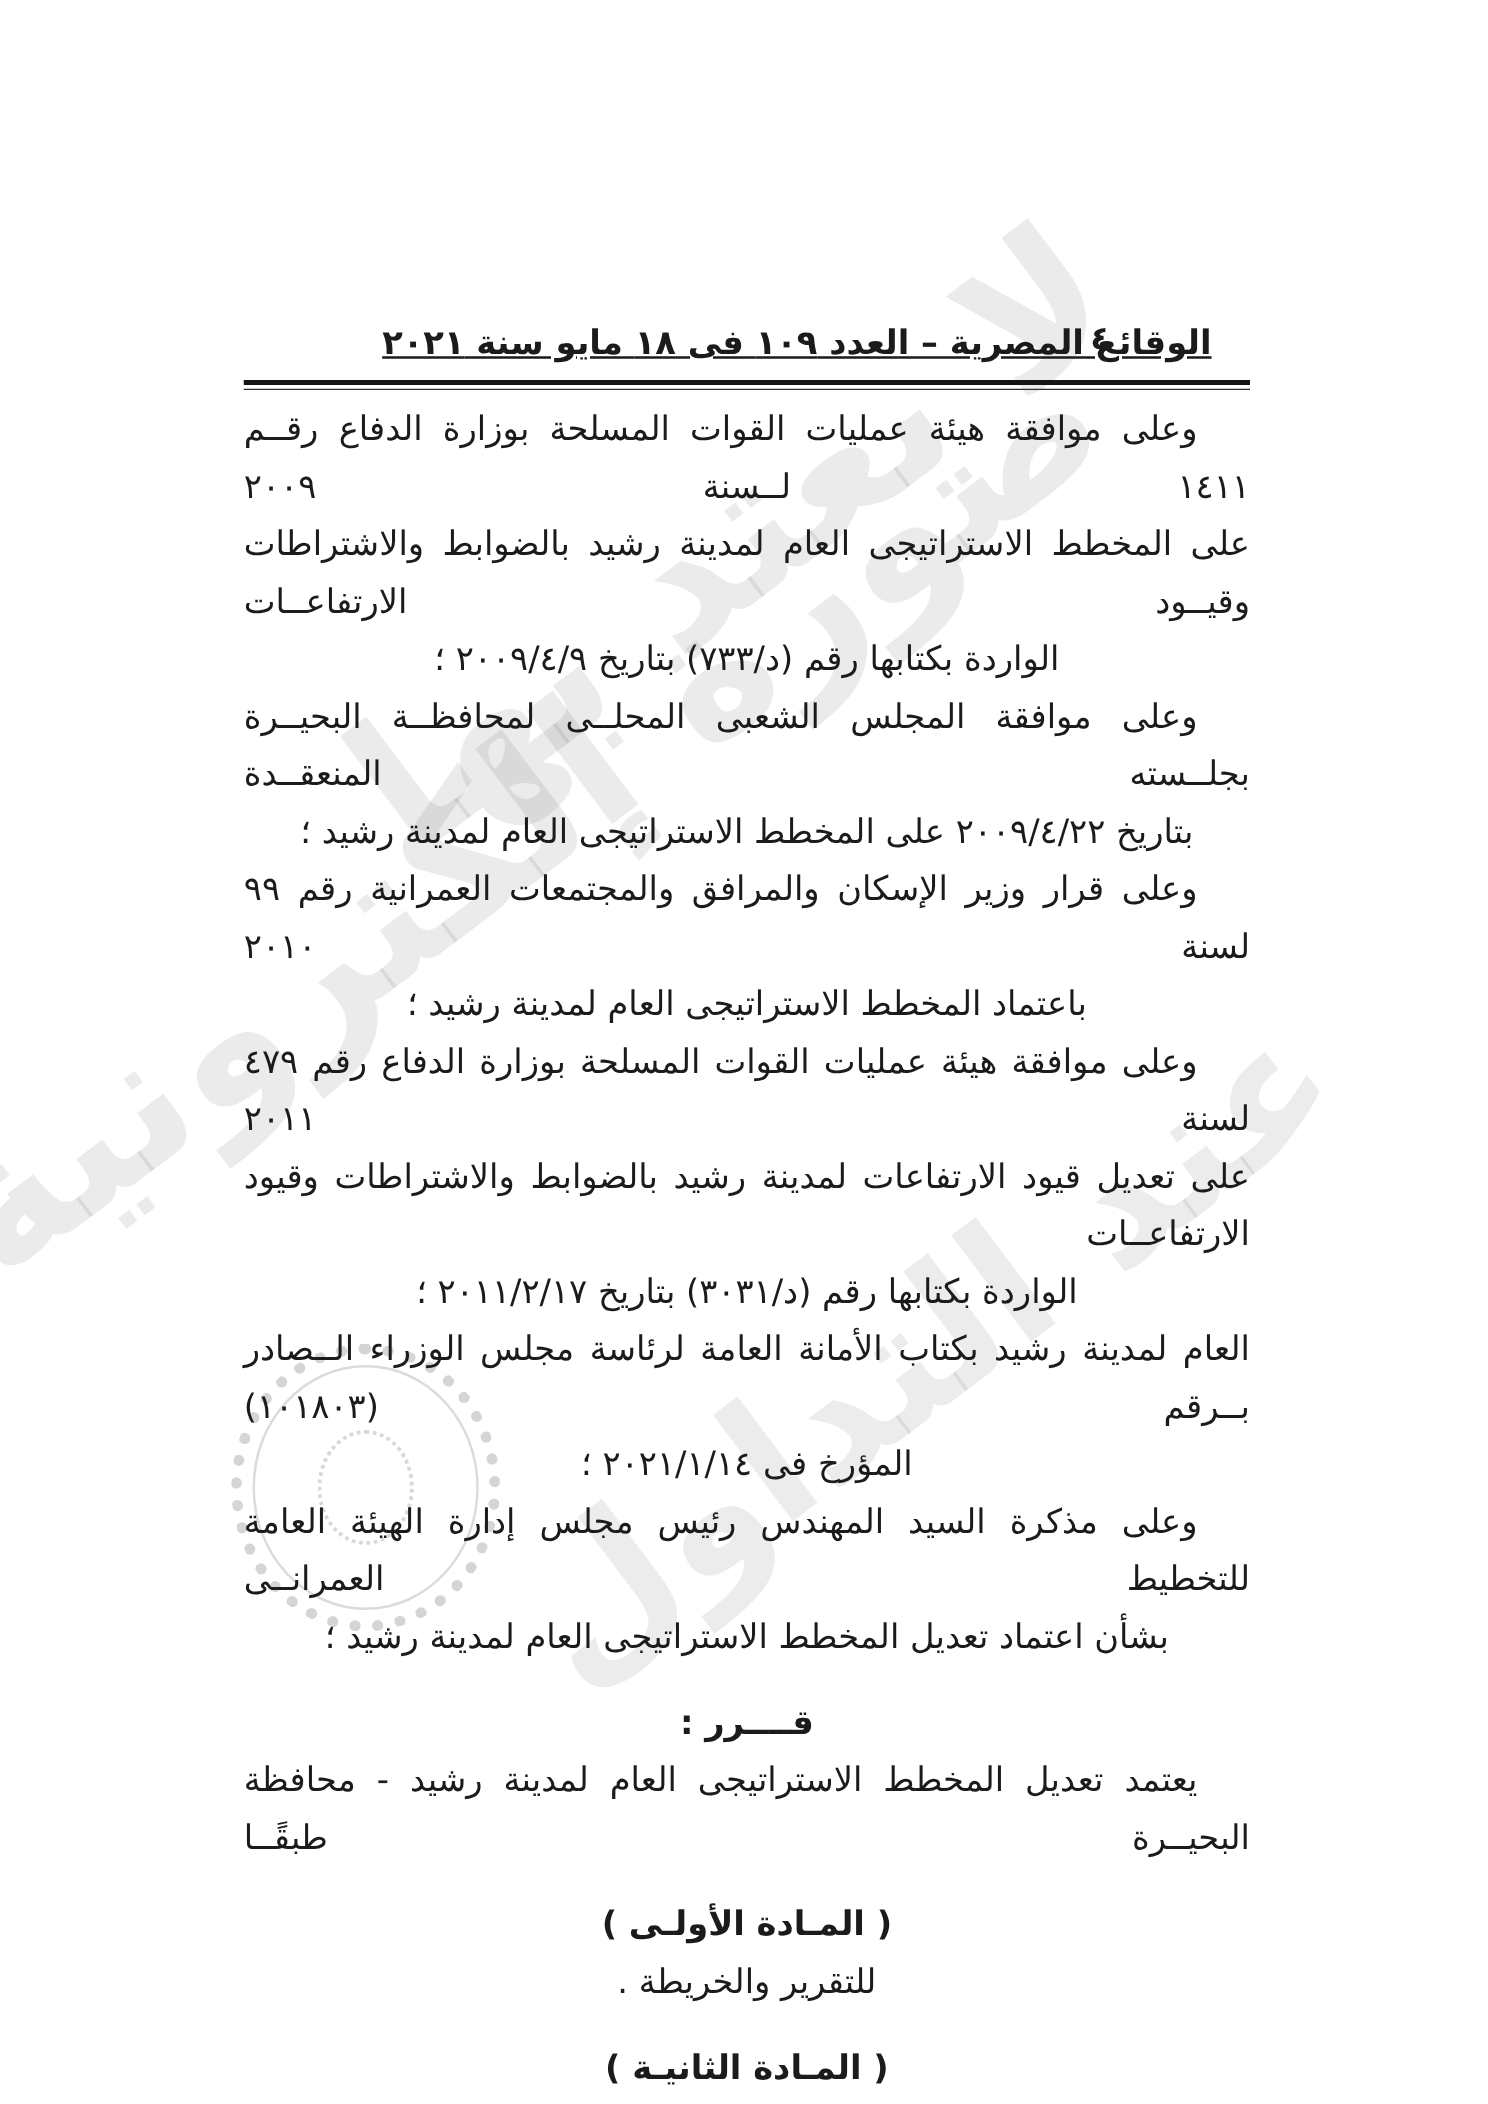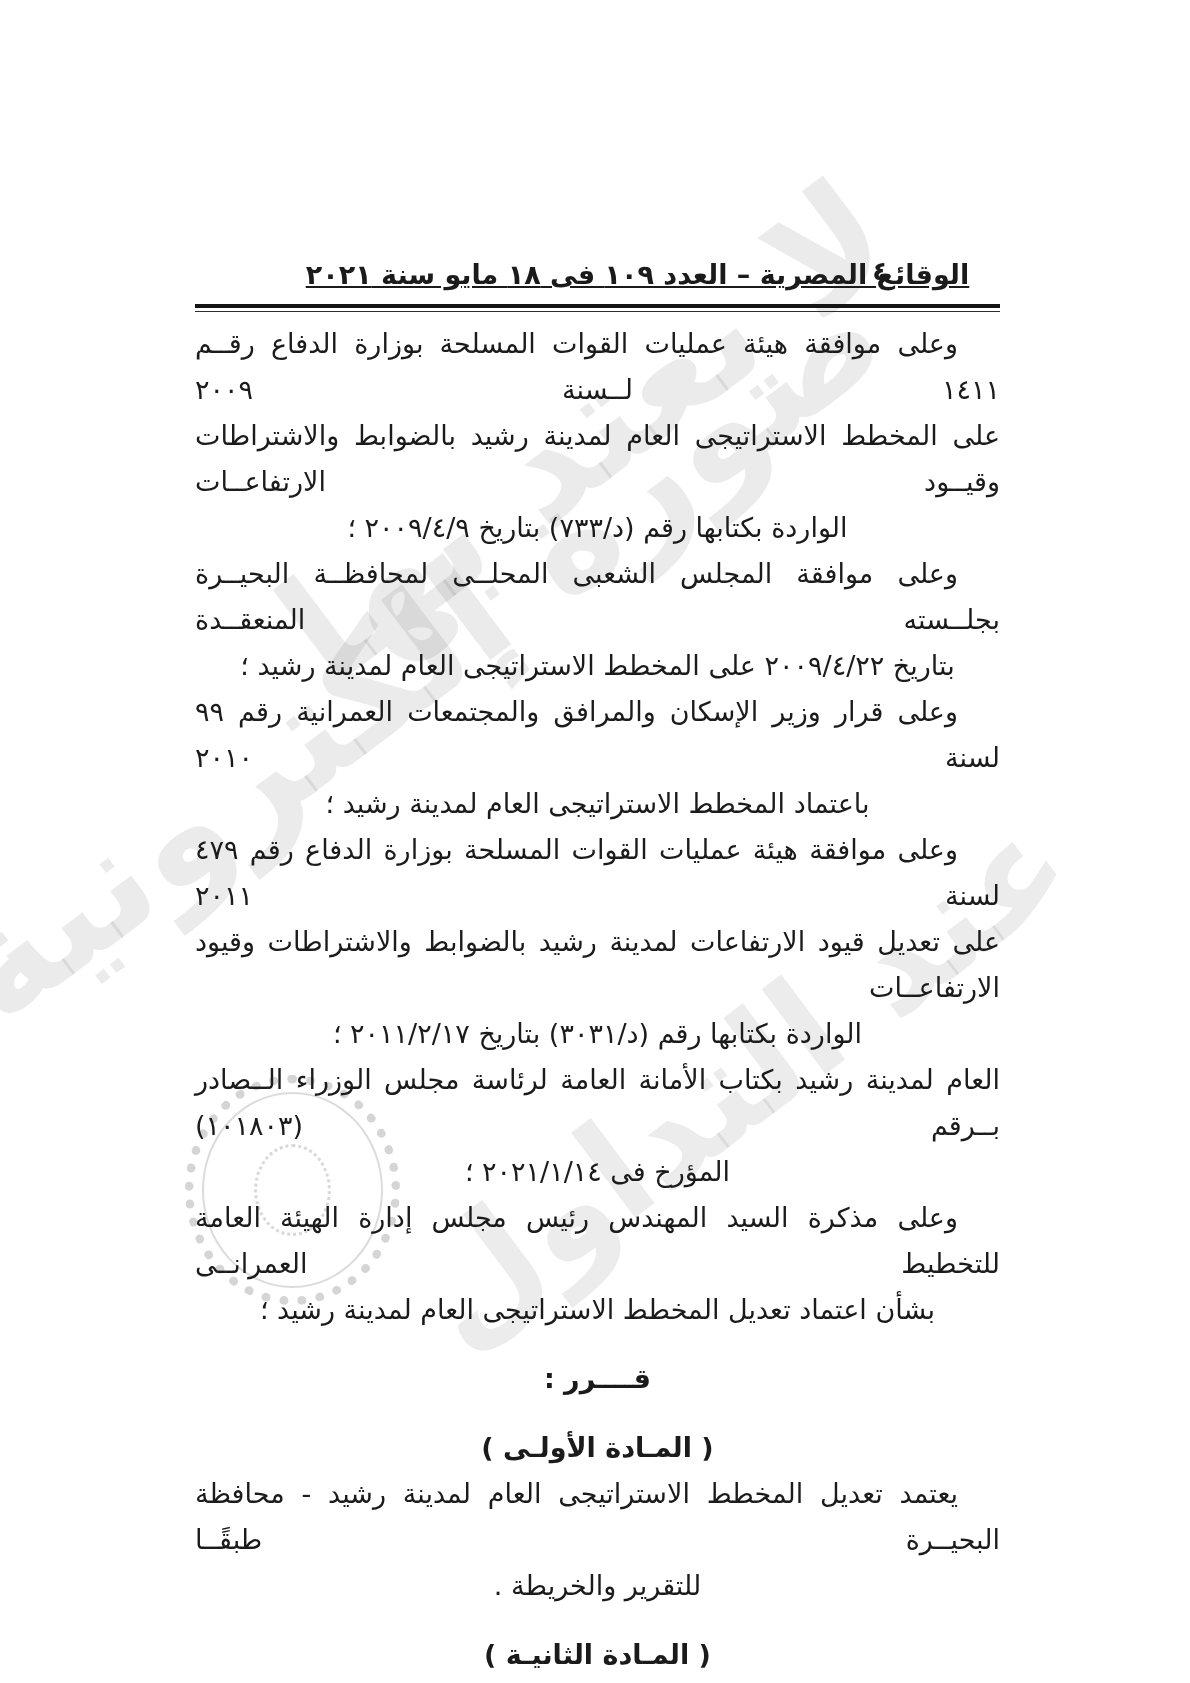--- a/index.html
+++ b/index.html
@@ -103,20 +103,20 @@
     <div class="ln j ind">وعلى قرار وزير الإسكان والمرافق والمجتمعات العمرانية رقم ٩٩ لسنة ٢٠١٠</div>
     <div class="ln">باعتماد المخطط الاستراتيجى العام لمدينة رشيد ؛</div>
     <div class="ln j ind">وعلى موافقة هيئة عمليات القوات المسلحة بوزارة الدفاع رقم ٤٧٩ لسنة ٢٠١١</div>
     <div class="ln j">على تعديل قيود الارتفاعات لمدينة رشيد بالضوابط والاشتراطات وقيود الارتفاعــات</div>
     <div class="ln">الواردة بكتابها رقم (د/٣٠٣١) بتاريخ ٢٠١١/٢/١٧ ؛</div>
     <div class="ln j">العام لمدينة رشيد بكتاب الأمانة العامة لرئاسة مجلس الوزراء الــصادر بــرقم (١٠١٨٠٣)</div>
     <div class="ln">المؤرخ فى ٢٠٢١/١/١٤ ؛</div>
     <div class="ln j ind">وعلى مذكرة السيد المهندس رئيس مجلس إدارة الهيئة العامة للتخطيط العمرانــى</div>
     <div class="ln">بشأن اعتماد تعديل المخطط الاستراتيجى العام لمدينة رشيد ؛</div>
     <div class="ln center bold">قــــرر :</div>
+    <div class="ln j ind">يعتمد تعديل المخطط الاستراتيجى العام لمدينة رشيد - محافظة البحيــرة طبقًــا</div>
     <div class="ln center bold">( المـادة الأولـى )</div>
-    <div class="ln j ind">يعتمد تعديل المخطط الاستراتيجى العام لمدينة رشيد - محافظة البحيــرة طبقًــا</div>
     <div class="ln">للتقرير والخريطة .</div>
     <div class="ln center bold">( المـادة الثانيـة )</div>
 
   </main>
 
 </div>
 
 </body></html>

